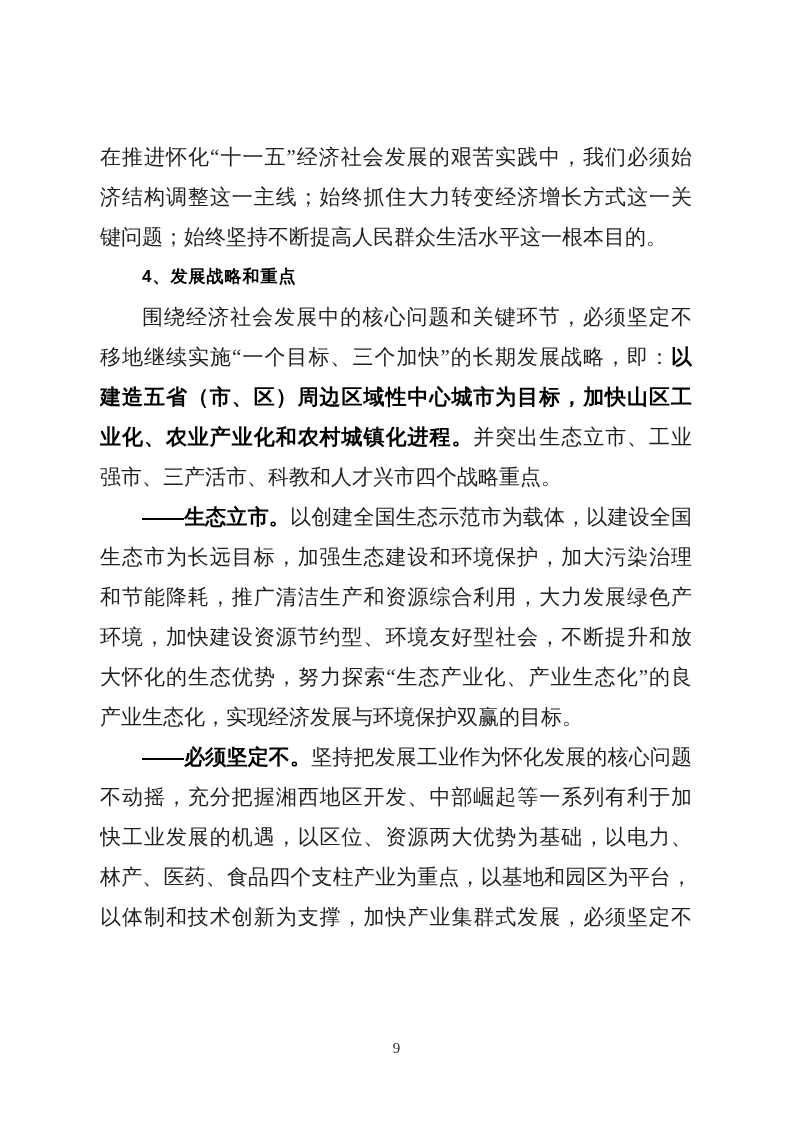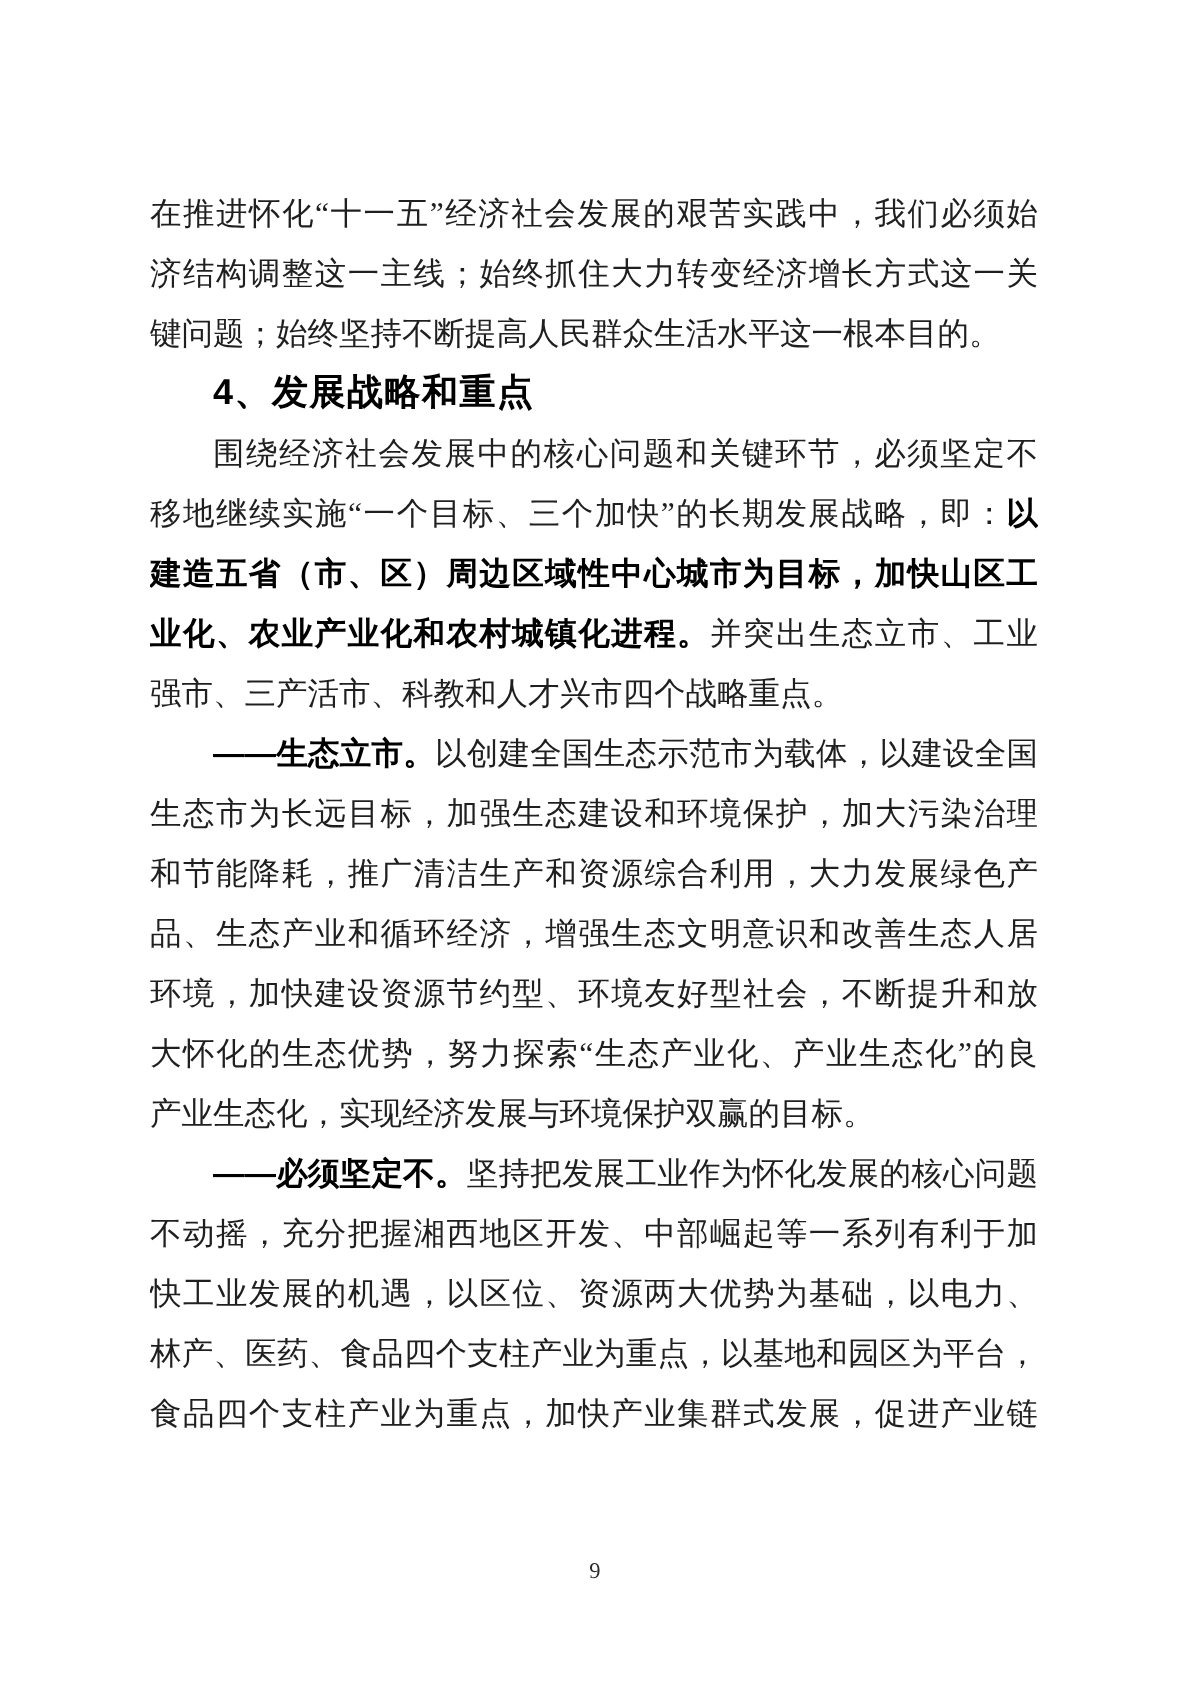--- a/index.html
+++ b/index.html
@@ -12,21 +12,21 @@
     width: 793px;
     height: 1122px;
     background: #ffffff;
     overflow: hidden;
     font-family: "Liberation Serif", "DejaVu Serif", serif;
     color: #1f1f1f;
   }
   .text-block {
     position: absolute;
     left: 100px;
-    top: 122px;
+    top: 137px;
     width: 592px;
   }
   .para { margin: 0; padding: 0; }
   .line {
     height: 40px;
     line-height: 40px;
     font-size: 21px;
     text-align: justify;
     text-align-last: justify;
     overflow: hidden;
@@ -34,21 +34,21 @@
   }
   .line.indent { text-indent: 42px; }
   .line.last { text-align-last: left; }
   .line .seg-bold {
     font-family: "Liberation Sans", "DejaVu Sans", sans-serif;
     font-weight: bold;
     color: #000000;
   }
   .line .seg-reg { font-weight: normal; }
   .para.heading .line {
-    font-size: 24px;
+    font-size: 17px;
     font-weight: bold;
     color: #000000;
     letter-spacing: 1px;
     text-align-last: left;
   }
   .footer {
     position: absolute;
     left: 0;
     top: 1038px;
     width: 793px;
@@ -75,29 +75,28 @@
         <div class="line indent"><span class="seg-reg">围绕经济社会发展中的核心问题和关键环节，必须坚定不</span></div>
         <div class="line"><span class="seg-reg">移地继续实施“一个目标、三个加快”的长期发展战略，即：</span><span class="seg-bold">以</span></div>
         <div class="line"><span class="seg-bold">建造五省（市、区）周边区域性中心城市为目标，加快山区工</span></div>
         <div class="line"><span class="seg-bold">业化、农业产业化和农村城镇化进程。</span><span class="seg-reg">并突出生态立市、工业</span></div>
         <div class="line last"><span class="seg-reg">强市、三产活市、科教和人才兴市四个战略重点。</span></div>
       </div>
       <div class="para body">
         <div class="line indent"><span class="seg-bold">——生态立市。</span><span class="seg-reg">以创建全国生态示范市为载体，以建设全国</span></div>
         <div class="line"><span class="seg-reg">生态市为长远目标，加强生态建设和环境保护，加大污染治理</span></div>
         <div class="line"><span class="seg-reg">和节能降耗，推广清洁生产和资源综合利用，大力发展绿色产</span></div>
-        <div class="line"><span class="seg-reg">品、生态产业和循环经济，增强生态文明意识和改善生态人居</span></div>
         <div class="line"><span class="seg-reg">环境，加快建设资源节约型、环境友好型社会，不断提升和放</span></div>
         <div class="line"><span class="seg-reg">大怀化的生态优势，努力探索“生态产业化、产业生态化”的良</span></div>
         <div class="line last"><span class="seg-reg">产业生态化，实现经济发展与环境保护双赢的目标。</span></div>
       </div>
       <div class="para body">
         <div class="line indent"><span class="seg-bold">——必须坚定不。</span><span class="seg-reg">坚持把发展工业作为怀化发展的核心问题</span></div>
         <div class="line"><span class="seg-reg">不动摇，充分把握湘西地区开发、中部崛起等一系列有利于加</span></div>
         <div class="line"><span class="seg-reg">快工业发展的机遇，以区位、资源两大优势为基础，以电力、</span></div>
         <div class="line"><span class="seg-reg">林产、医药、食品四个支柱产业为重点，以基地和园区为平台，</span></div>
-        <div class="line"><span class="seg-reg">食品四个支柱产业为重点，加快产业集群式发展，促进产业链</span></div>
+        <div class="line"><span class="seg-reg">以体制和技术创新为支撑，加快产业集群式发展，必须坚定不</span></div>
       </div>
     </div>
   <div class="footer">
     <span>9</span>
   </div>
 </div>
 
 </body></html>

